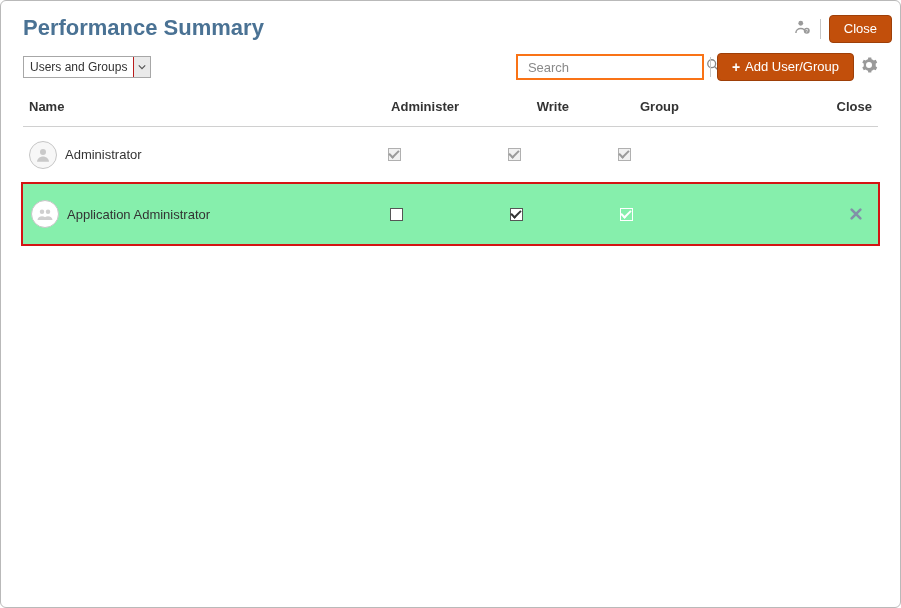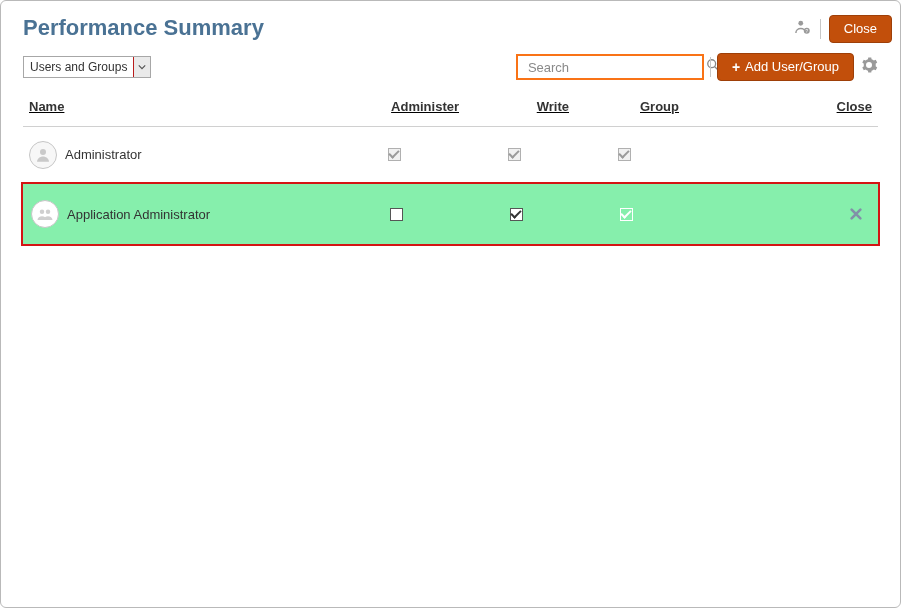--- a/index.html
+++ b/index.html
@@ -107,21 +107,20 @@
     font-size: 14px;
   }
   .grid {
     padding: 0 22px;
   }
   .grid-header {
     display: grid;
     grid-template-columns: 300px 130px 110px 110px 1fr;
     border-bottom: 1px solid #d0d0d0;
     padding: 10px 6px 12px 6px;
-    text-decoration: underline;
   }
   .grid-header-cell {
     font-size: 13px;
     font-weight: bold;
     color: #333;
   }
   .col-admin, .col-write, .col-view { text-align: right; }
   .col-remove { text-align: right; }
   .grid-row {
     display: grid;

